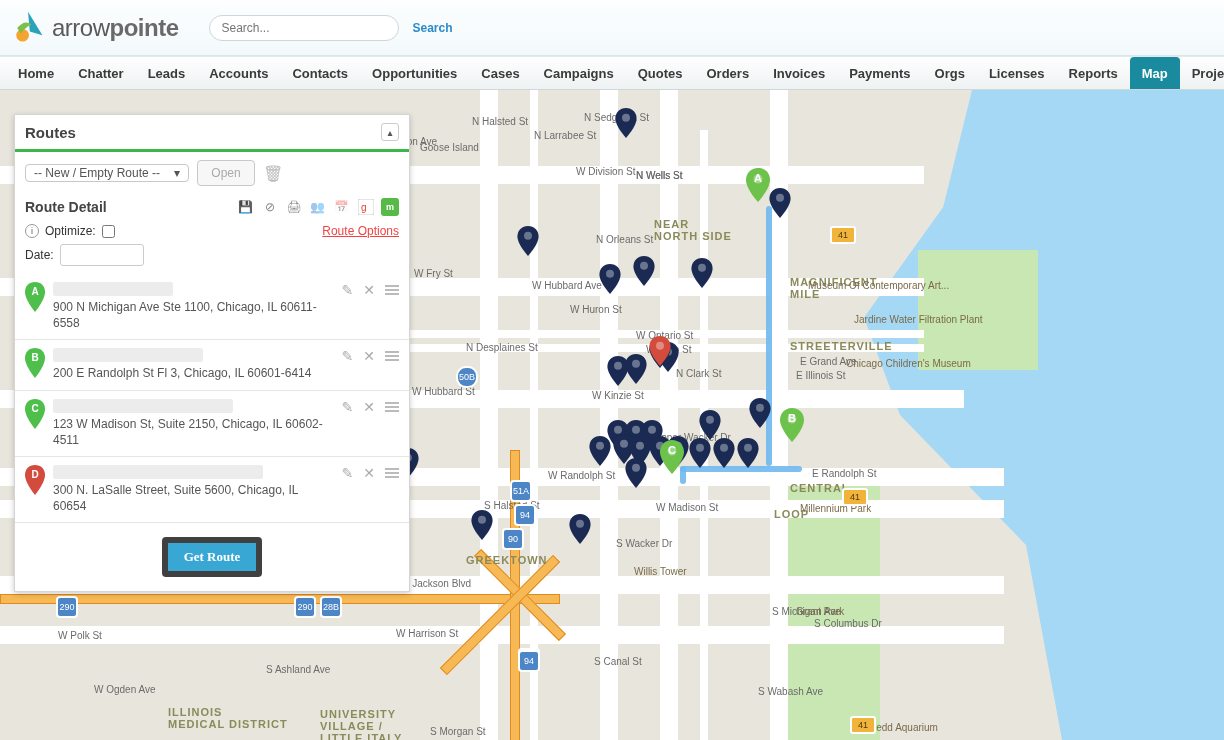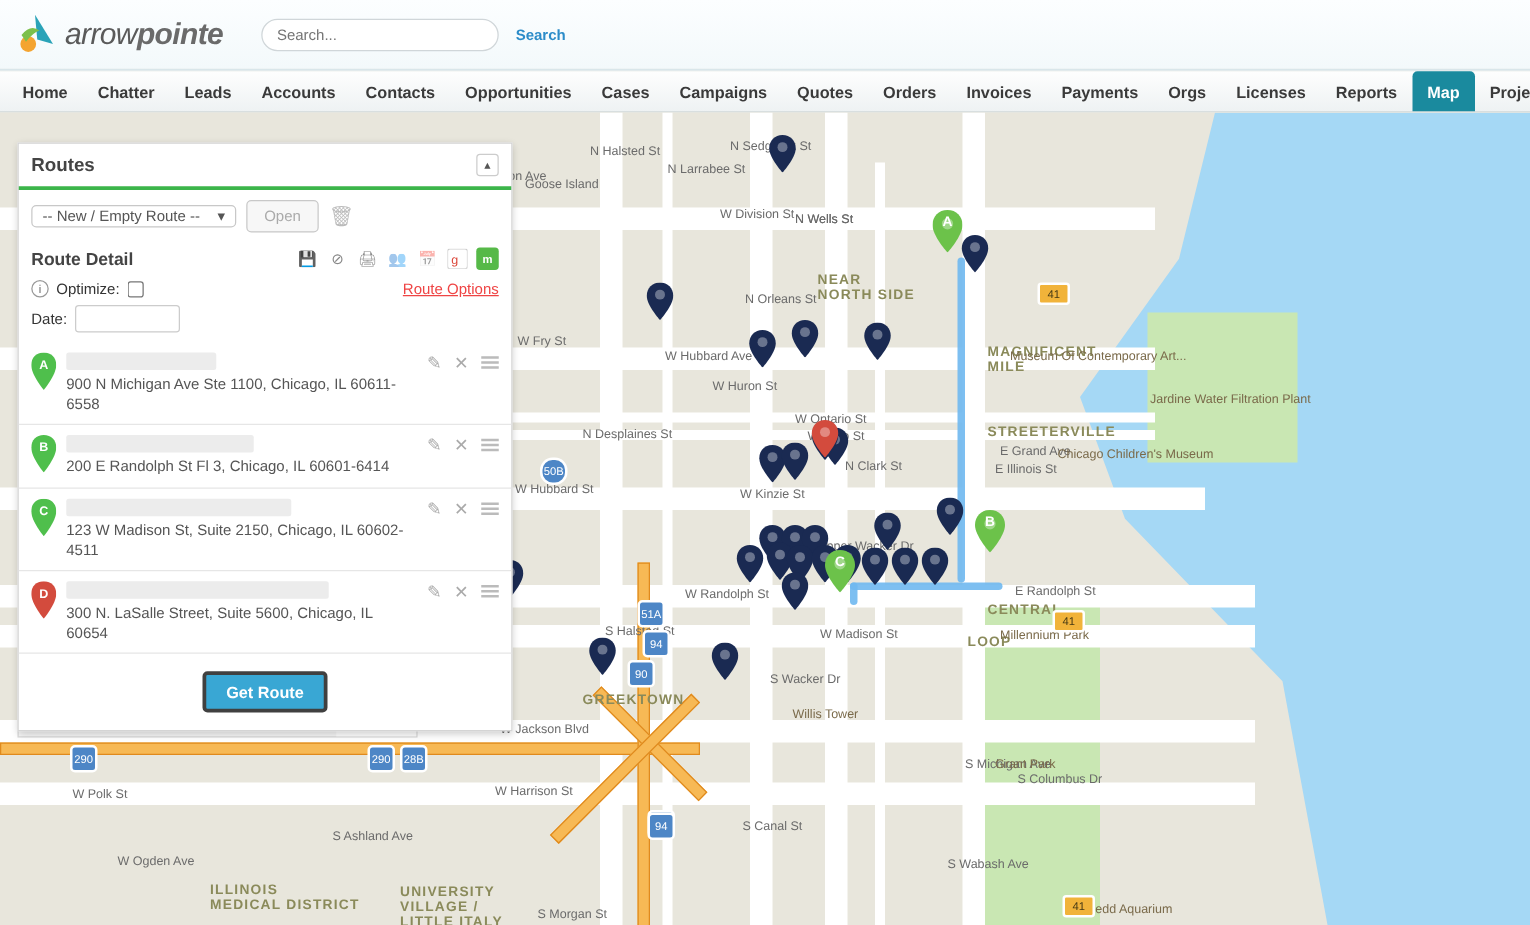--- a/index.html
+++ b/index.html
@@ -2,21 +2,21 @@
 <html><head>
 <meta charset="utf-8">
 <style>
   * { box-sizing: border-box; margin: 0; padding: 0; }
   body { font-family: Arial, Helvetica, sans-serif; font-size: 13px; color: #333; width: 1224px; height: 740px; overflow: hidden; position: relative; background: #f5f4ef; }
 
   
   .header { height: 56px; background: linear-gradient(#fcfeff,#f3f9fb); border-bottom: 1px solid #d9e6ea; display: flex; align-items: center; padding: 0 10px; }
   .logo { display: flex; align-items: center; gap: 6px; margin-right: 30px; }
   .logo svg { width: 36px; height: 36px; }
-  .logo-text { font-size: 24px; color: #5a5a5a; letter-spacing: -0.5px; font-style: italic; }
+  .logo-text { font-size: 24px; color: #5a5a5a; letter-spacing: -0.5px; }
   .logo-text b { color: #6a6a6a; font-weight: 700; }
   .search-wrap { display: flex; align-items: center; gap: 6px; }
   .search-input { width: 190px; height: 26px; border: 1px solid #d0d6d9; border-radius: 13px; padding: 0 12px; font-size: 12px; color: #888; }
   .search-btn { background: none; border: none; color: #2c8cc9; font-size: 12px; font-weight: 700; cursor: pointer; padding: 4px 8px; }
 
   
   .tabbar { height: 34px; background: linear-gradient(#fefefe,#eef2f3); border-top: 1px solid #e2eaec; border-bottom: 1px solid #cfd7d9; display: flex; align-items: stretch; padding: 0 6px; }
   .tab { padding: 0 12px; display: flex; align-items: center; font-size: 13px; font-weight: 700; color: #3a3a3a; cursor: pointer; border-radius: 4px 4px 0 0; }
   .tab.active { background: #1a8a9e; color: #fff; }
 
@@ -72,21 +72,21 @@
   .stop .marker { width:20px; flex:0 0 20px; }
   .stop .body { flex:1; }
   .stop .name { height:14px; background:#ececec; border-radius:2px; margin-bottom:3px; }
   .stop .addr { color:#555; line-height:1.35;}
   .stop .acts { display:flex; gap:10px; color:#aaa; align-items:center; }
   .stop .acts span { cursor:pointer; font-size:14px;}
   .hamb { display:inline-flex; flex-direction:column; gap:2px;}
   .hamb i { display:block; width:14px; height:2px; background:#bbb;}
 
   .get-route-wrap { padding:14px; text-align:center; }
-  .get-route { background:#39a7d4; color:#fff; border:3px solid #404040; border-radius:4px; padding:6px 16px; font-weight:700; font-size:13px; cursor:pointer;}
+  .get-route { background:#39a7d4; color:#fff; border:6px solid #404040; border-radius:4px; padding:6px 16px; font-weight:700; font-size:13px; cursor:pointer;font-family:Liberation Serif, serif;}
 
   
   .tool-tabs { position:absolute; top:442px; left:14px; width:320px; height:58px; background:#f7f7f7; border:1px solid #d9d9d9; display:flex; z-index:19;}
   .tool-tab { flex:1; display:flex; align-items:center; justify-content:center; cursor:pointer; position:relative;}
   .tool-tab.active { background:#fff; }
   .tool-tab svg { width:30px; height:30px; }
   .tt-badge { position:absolute; bottom:10px; right:14px; width:14px; height:14px; border-radius:50%; background:#f7a13a; color:#fff; font-size:9px; display:flex; align-items:center; justify-content:center; font-weight:700;}
 
 </style>
 </head>
@@ -393,30 +393,30 @@
       <div class="map-label" style="left: 772px; top: 516px;">S Michigan Ave</div>
       <div class="map-label" style="left: 814px; top: 528px;">S Columbus Dr</div>
       <div class="map-label" style="left: 596px; top: 144px;">N Orleans St</div>
       <div class="map-label" style="left: 58px; top: 540px;">W Polk St</div>
       <div class="map-label" style="left: 60px; top: 350px;">W Fulton St</div>
       <div class="map-label" style="left: 420px; top: 52px;">Goose Island</div>
       <div class="map-label" style="left: 616px; top: 448px;">S Wacker Dr</div>
       <div class="map-label" style="left: 484px; top: 410px;">S Halsted St</div>
       <div class="map-label" style="left: 430px; top: 636px;">S Morgan St</div>
       <div class="map-label poi" style="left: 808px; top: 190px;">Museum Of Contemporary Art...</div>
-      <div class="map-label poi" style="left: 920px; top: 224px;">Jardine Water Filtration Plant</div>
+      <div class="map-label poi" style="left: 854px; top: 224px;">Jardine Water Filtration Plant</div>
       <div class="map-label poi" style="left: 846px; top: 268px;">Chicago Children's Museum</div>
       <div class="map-label poi" style="left: 800px; top: 413px;">Millennium Park</div>
       <div class="map-label poi" style="left: 796px; top: 516px;">Grant Park</div>
       <div class="map-label poi" style="left: 634px; top: 476px;">Willis Tower</div>
       <div class="map-label poi" style="left: 864px; top: 632px;">Shedd Aquarium</div>
       <div class="shield yel" style="left: 830px; top: 136px;">41</div>
       <div class="shield yel" style="left: 842px; top: 398px;">41</div>
       <div class="shield yel" style="left: 850px; top: 626px;">41</div>
-      <div class="shield " style="left: 432px; top: 276px; border-radius: 10px;">50B</div>
+      <div class="shield " style="left: 456px; top: 276px; border-radius: 10px;">50B</div>
       <div class="shield " style="left: 510px; top: 390px;">51A</div>
       <div class="shield " style="left: 514px; top: 414px;">94</div>
       <div class="shield " style="left: 502px; top: 438px;">90</div>
       <div class="shield " style="left: 294px; top: 506px;">290</div>
       <div class="shield " style="left: 320px; top: 506px;">28B</div>
       <div class="shield " style="left: 518px; top: 558px;">90</div>
       <div class="shield " style="left: 518px; top: 560px;">94</div>
       <div class="shield " style="left: 56px; top: 506px;">290</div>
     </div>
 

